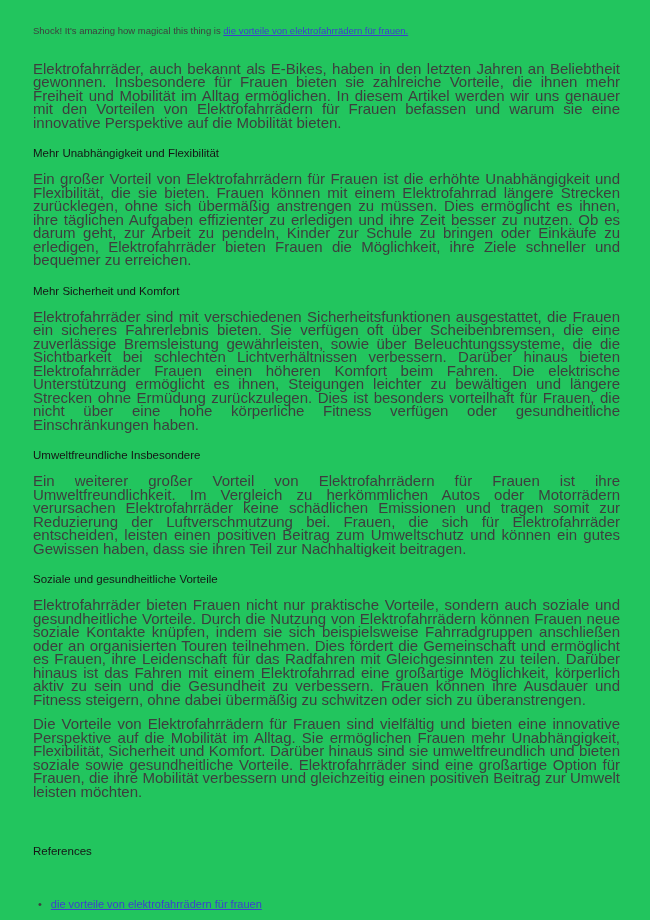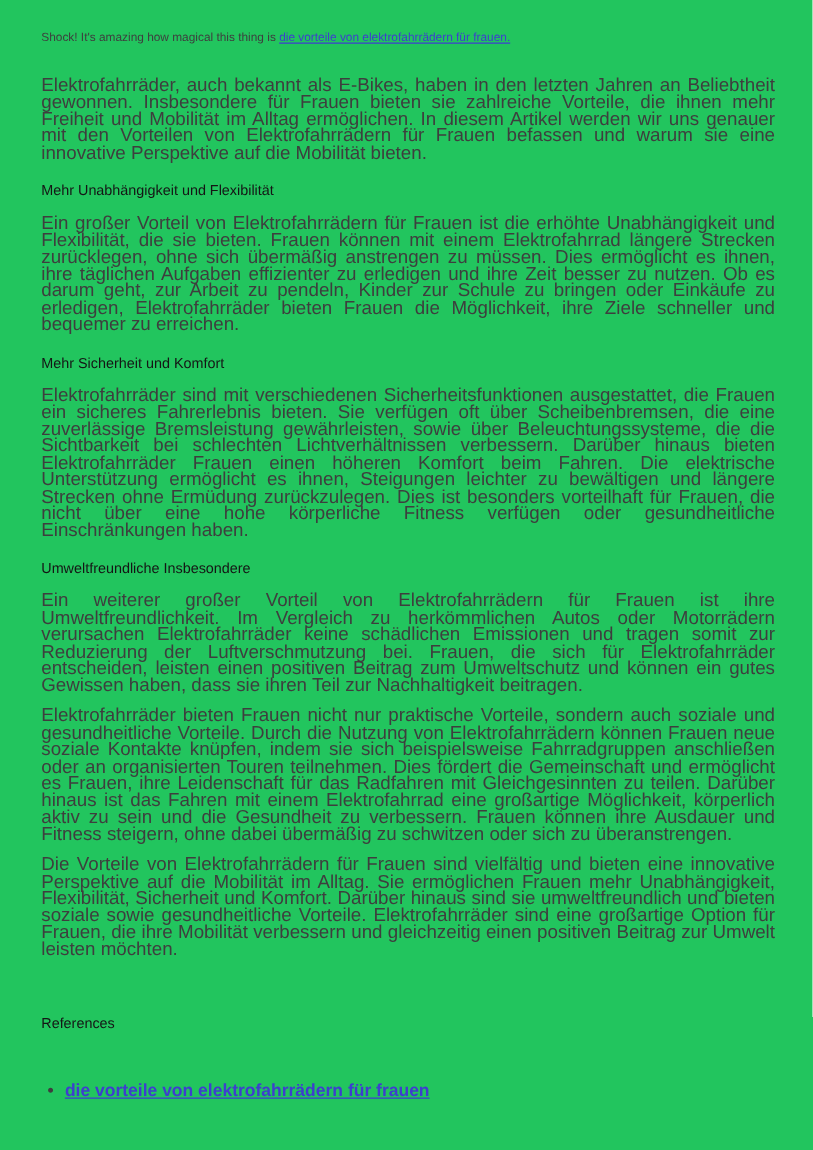--- a/index.html
+++ b/index.html
@@ -50,24 +50,23 @@
     font-weight: normal;
     color: #151515;
     margin: 46px 0 0 0;
   }
   ul.references-list {
     list-style: none;
     margin: 40px 0 0 0;
     padding: 0 0 0 5px;
   }
   ul.references-list li {
-    font-size: 14px;
+    font-size: 11px;
     line-height: 13.5px;
     color: #3e3e3e;
-    font-weight: bold;
   }
   .bullet {
     display: inline-block;
     color: #3e3e3e;
     margin-right: 9px;
   }
 </style>
 </head>
 <body>
 
@@ -79,20 +78,21 @@
 
   <h2 class="section-heading">Mehr Unabhängigkeit und Flexibilität</h2>
   <p class="body-para">Ein großer Vorteil von Elektrofahrrädern für Frauen ist die erhöhte Unabhängigkeit und Flexibilität, die sie bieten. Frauen können mit einem Elektrofahrrad längere Strecken zurücklegen, ohne sich übermäßig anstrengen zu müssen. Dies ermöglicht es ihnen, ihre täglichen Aufgaben effizienter zu erledigen und ihre Zeit besser zu nutzen. Ob es darum geht, zur Arbeit zu pendeln, Kinder zur Schule zu bringen oder Einkäufe zu erledigen, Elektrofahrräder bieten Frauen die Möglichkeit, ihre Ziele schneller und bequemer zu erreichen.</p>
 
   <h2 class="section-heading">Mehr Sicherheit und Komfort</h2>
   <p class="body-para">Elektrofahrräder sind mit verschiedenen Sicherheitsfunktionen ausgestattet, die Frauen ein sicheres Fahrerlebnis bieten. Sie verfügen oft über Scheibenbremsen, die eine zuverlässige Bremsleistung gewährleisten, sowie über Beleuchtungssysteme, die die Sichtbarkeit bei schlechten Lichtverhältnissen verbessern. Darüber hinaus bieten Elektrofahrräder Frauen einen höheren Komfort beim Fahren. Die elektrische Unterstützung ermöglicht es ihnen, Steigungen leichter zu bewältigen und längere Strecken ohne Ermüdung zurückzulegen. Dies ist besonders vorteilhaft für Frauen, die nicht über eine hohe körperliche Fitness verfügen oder gesundheitliche Einschränkungen haben.</p>
 
   <h2 class="section-heading">Umweltfreundliche Insbesondere</h2>
   <p class="body-para">Ein weiterer großer Vorteil von Elektrofahrrädern für Frauen ist ihre Umweltfreundlichkeit. Im Vergleich zu herkömmlichen Autos oder Motorrädern verursachen Elektrofahrräder keine schädlichen Emissionen und tragen somit zur Reduzierung der Luftverschmutzung bei. Frauen, die sich für Elektrofahrräder entscheiden, leisten einen positiven Beitrag zum Umweltschutz und können ein gutes Gewissen haben, dass sie ihren Teil zur Nachhaltigkeit beitragen.</p>
 
+  <h2 class="section-heading">Soziale und gesundheitliche Vorteile</h2>
   <p class="body-para">Elektrofahrräder bieten Frauen nicht nur praktische Vorteile, sondern auch soziale und gesundheitliche Vorteile. Durch die Nutzung von Elektrofahrrädern können Frauen neue soziale Kontakte knüpfen, indem sie sich beispielsweise Fahrradgruppen anschließen oder an organisierten Touren teilnehmen. Dies fördert die Gemeinschaft und ermöglicht es Frauen, ihre Leidenschaft für das Radfahren mit Gleichgesinnten zu teilen. Darüber hinaus ist das Fahren mit einem Elektrofahrrad eine großartige Möglichkeit, körperlich aktiv zu sein und die Gesundheit zu verbessern. Frauen können ihre Ausdauer und Fitness steigern, ohne dabei übermäßig zu schwitzen oder sich zu überanstrengen.</p>
   <p class="body-para">Die Vorteile von Elektrofahrrädern für Frauen sind vielfältig und bieten eine innovative Perspektive auf die Mobilität im Alltag. Sie ermöglichen Frauen mehr Unabhängigkeit, Flexibilität, Sicherheit und Komfort. Darüber hinaus sind sie umweltfreundlich und bieten soziale sowie gesundheitliche Vorteile. Elektrofahrräder sind eine großartige Option für Frauen, die ihre Mobilität verbessern und gleichzeitig einen positiven Beitrag zur Umwelt leisten möchten.</p>
 
   <h2 class="references-heading">References</h2>
 
   <ul class="references-list">
     <li><span class="bullet">•</span><a class="doc-link">die vorteile von elektrofahrrädern für frauen</a></li>
   </ul>
 
 </div>

